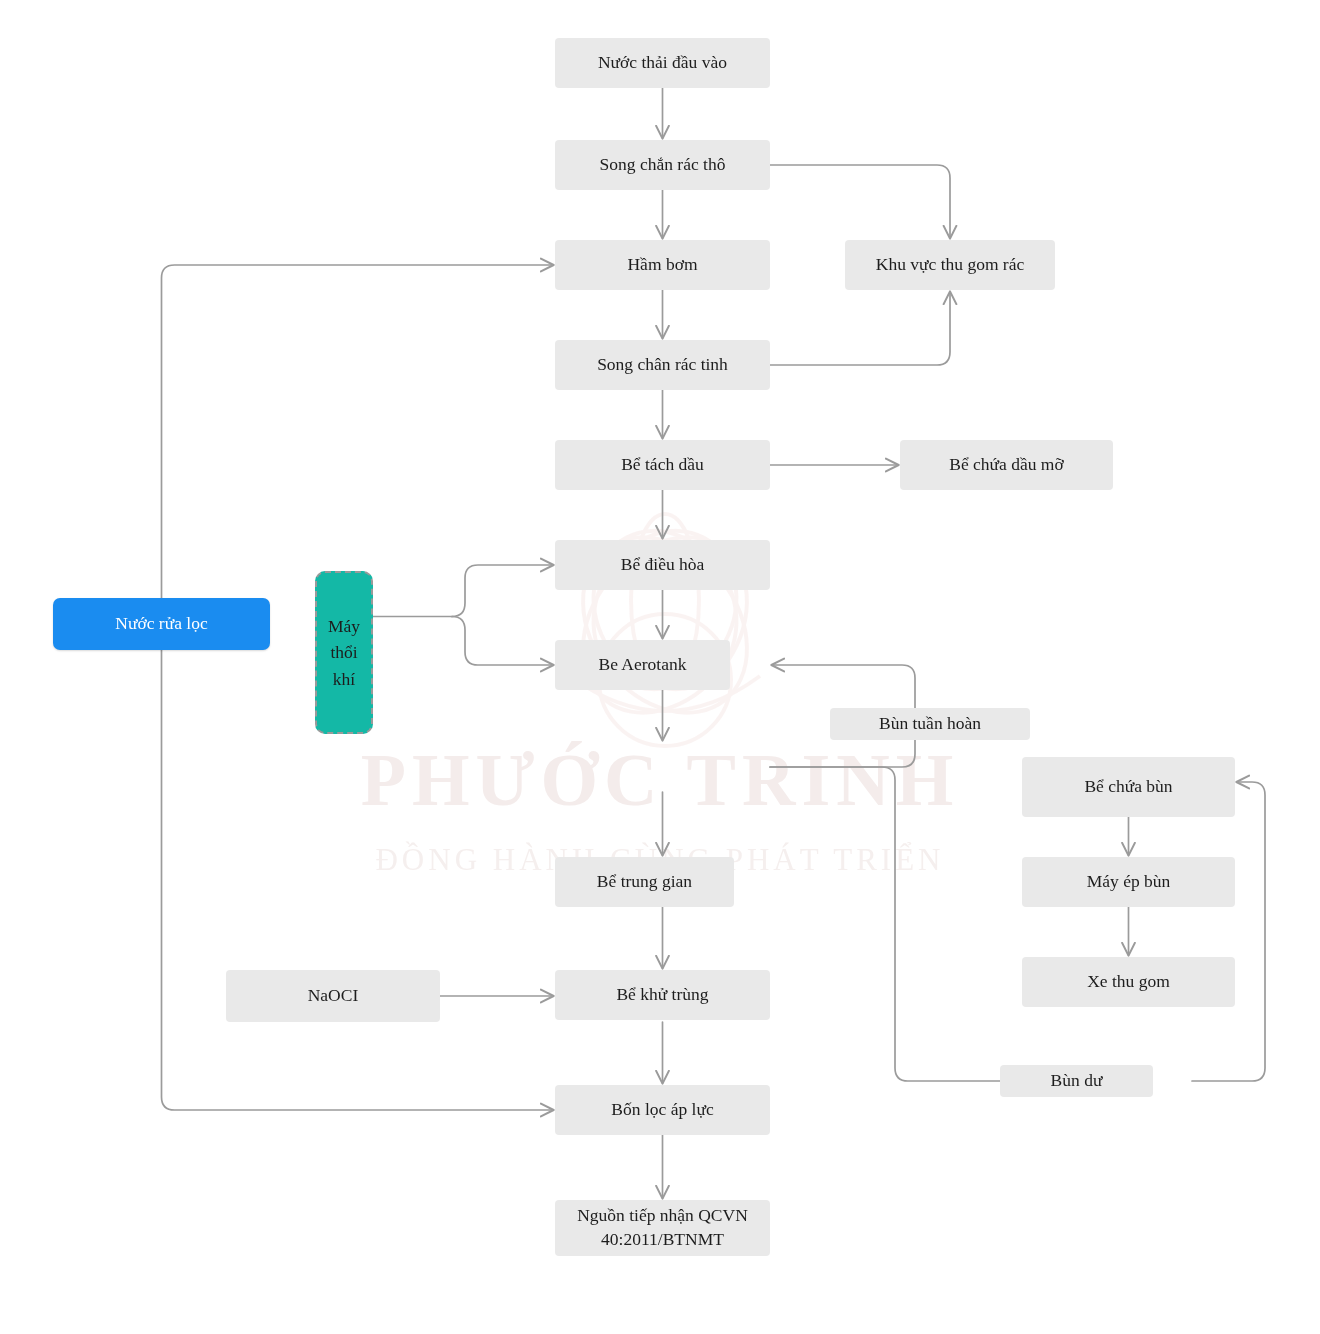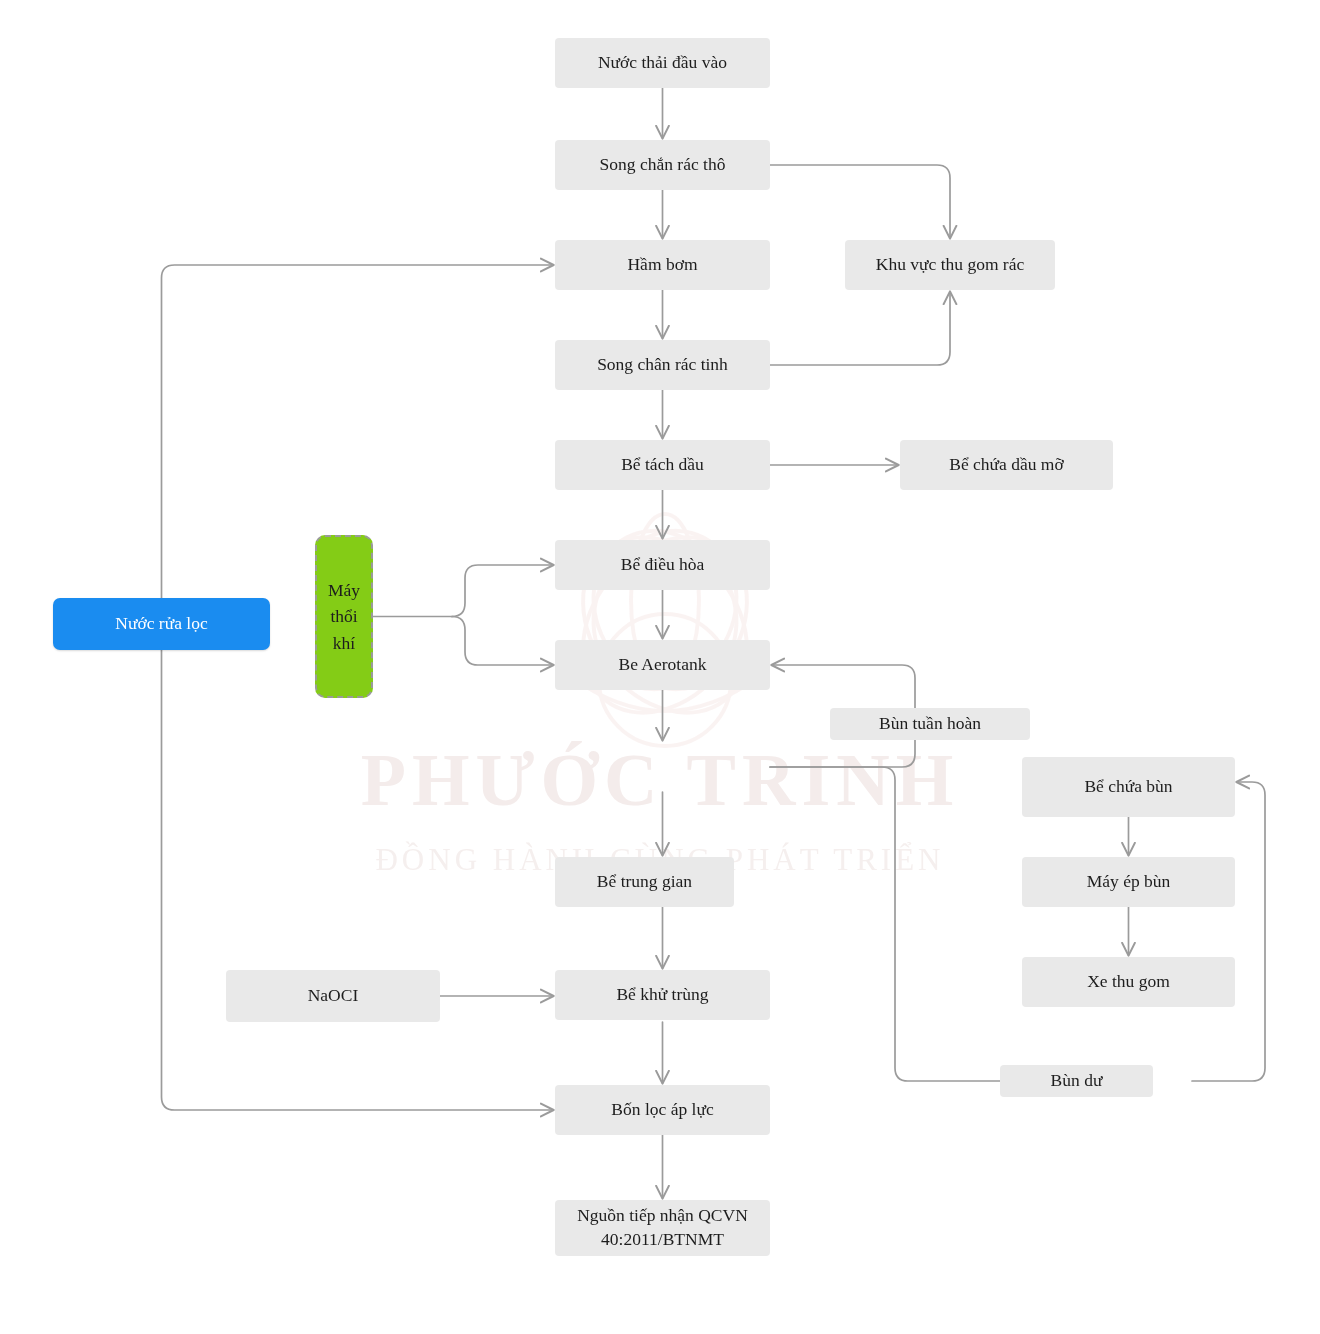--- a/index.html
+++ b/index.html
@@ -73,25 +73,26 @@
     line-height: 1.35;
     padding: 4px 6px;
   }
   .node.blue {
     background: #1a8cf0;
     color: #ffffff;
     border-radius: 7px;
     box-shadow: 0 1px 2px rgba(0,0,0,0.15);
   }
   .node.dashed {
-    background: #84cc16;
+    background: #14b8a6;
     border: 2.5px dashed #9a9a9a;
     border-radius: 10px;
     flex-direction: column;
     line-height: 1.5;
+    margin-top: 36px;
   }
 </style>
 </head>
 <body>
 
 <div id="canvas">
 
   <svg class="wm" id="wm-logo" viewBox="0 0 330 300">
     <g fill="none" stroke="#f0d9d7" stroke-width="4">
       <ellipse cx="165" cy="120" rx="34" ry="86"></ellipse>
@@ -161,21 +162,21 @@
   <div class="node" style="left:555px;top:240px;width:215px;height:50px">Hầm bơm</div>
 
   <div class="node" style="left:555px;top:340px;width:215px;height:50px">Song chân rác tinh</div>
 
   <div class="node" style="left:555px;top:440px;width:215px;height:50px">Bể tách dầu</div>
 
   <div class="node" style="left:900px;top:440px;width:213px;height:50px">Bể chứa dầu mỡ</div>
 
   <div class="node" style="left:555px;top:540px;width:215px;height:50px">Bể điều hòa</div>
 
-  <div class="node" style="left:555px;top:640px;width:215px;height:50px">Be Aerotank</div>
+  <div class="node" style="left:555px;top:640px;width:175px;height:50px">Be Aerotank</div>
 
 
   <div class="node" style="left:555px;top:857px;width:179px;height:50px">Bể trung gian</div>
 
   <div class="node" style="left:555px;top:970px;width:215px;height:50px">Bể khử trùng</div>
 
   <div class="node" style="left:555px;top:1085px;width:215px;height:50px">Bốn lọc áp lực</div>
 
   <div class="node" style="left:555px;top:1200px;width:215px;height:56px">Nguồn tiếp nhận QCVN 40:2011/BTNMT</div>
 

